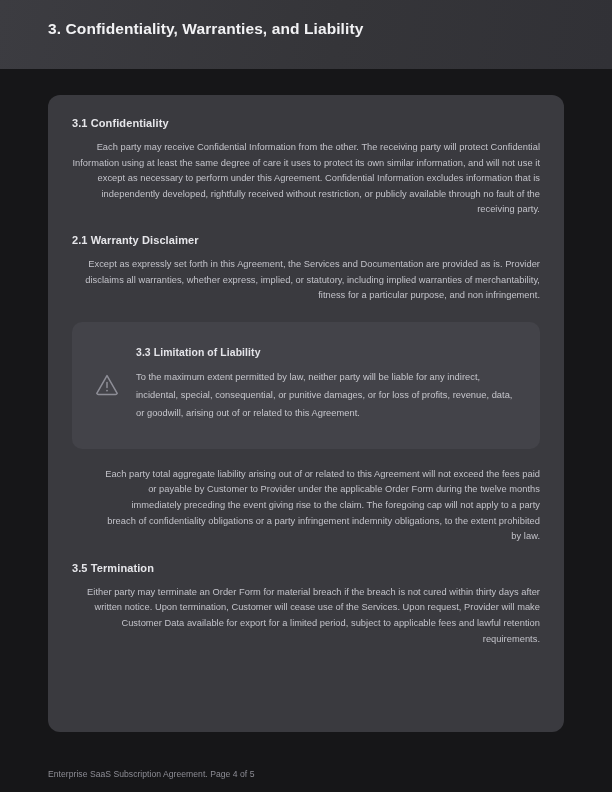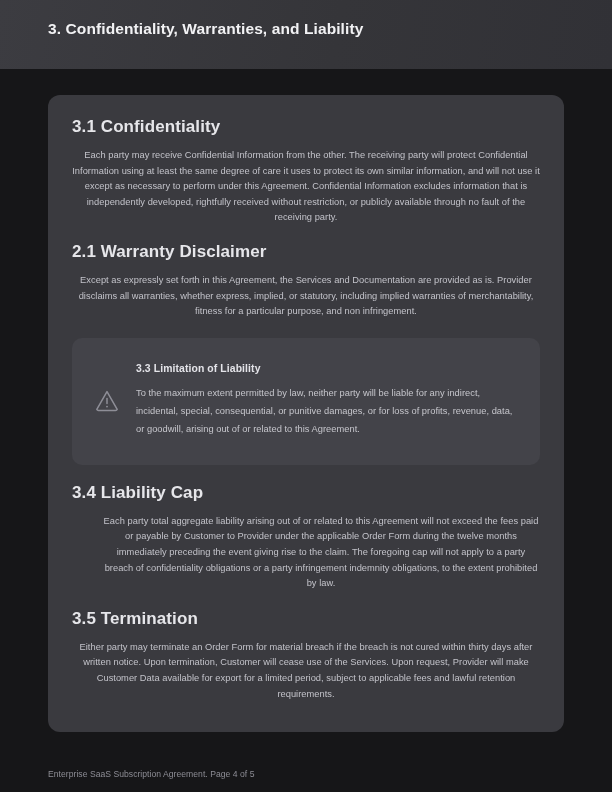--- a/index.html
+++ b/index.html
@@ -56,33 +56,33 @@
     width: 516px;
     height: 637px;
     background: #3a3a3f;
     border-radius: 12px;
     padding: 22px 24px;
   }
 
   .section { margin-bottom: 0; }
 
   .section-heading {
-    font-size: 17px;
+    font-size: 11px;
     font-weight: bold;
     color: #e6e6ea;
     letter-spacing: 0.1px;
     margin-bottom: 11px;
   }
 
   .section-body {
     font-size: 9.3px;
     line-height: 15.6px;
     color: #c3c3ca;
     letter-spacing: 0.03px;
-    text-align: center;
+    text-align: right;
   }
 
   .gap-3-1 { margin-bottom: 16px; }
   .gap-3-2 { margin-bottom: 18px; }
   .gap-3-4 { margin-bottom: 17px; margin-left: 30px; }
 
   .heading-3-4 { margin-top: 0; }
   .heading-3-5 { margin-top: 0; }
 
   
@@ -161,21 +161,20 @@
         <circle cx="13" cy="18.6" r="0.95" fill="#8e8e97"></circle>
       </svg>
     </span>
     <div class="callout-content">
       <div class="callout-heading">3.3 Limitation of Liability</div>
       <div class="callout-body">To the maximum extent permitted by law, neither party will be liable for any indirect, incidental, special, consequential, or punitive damages, or for loss of profits, revenue, data, or goodwill, arising out of or related to this Agreement.</div>
     </div>
   </div>
 
   <div class="section">
-    <div class="section-heading heading-3-4">3.4 Liability Cap</div>
     <div class="section-body gap-3-4">Each party total aggregate liability arising out of or related to this Agreement will not exceed the fees paid or payable by Customer to Provider under the applicable Order Form during the twelve months immediately preceding the event giving rise to the claim. The foregoing cap will not apply to a party breach of confidentiality obligations or a party infringement indemnity obligations, to the extent prohibited by law.</div>
   </div>
 
   <div class="section">
     <div class="section-heading heading-3-5">3.5 Termination</div>
     <div class="section-body">Either party may terminate an Order Form for material breach if the breach is not cured within thirty days after written notice. Upon termination, Customer will cease use of the Services. Upon request, Provider will make Customer Data available for export for a limited period, subject to applicable fees and lawful retention requirements.</div>
   </div>
 
 </div>
 

